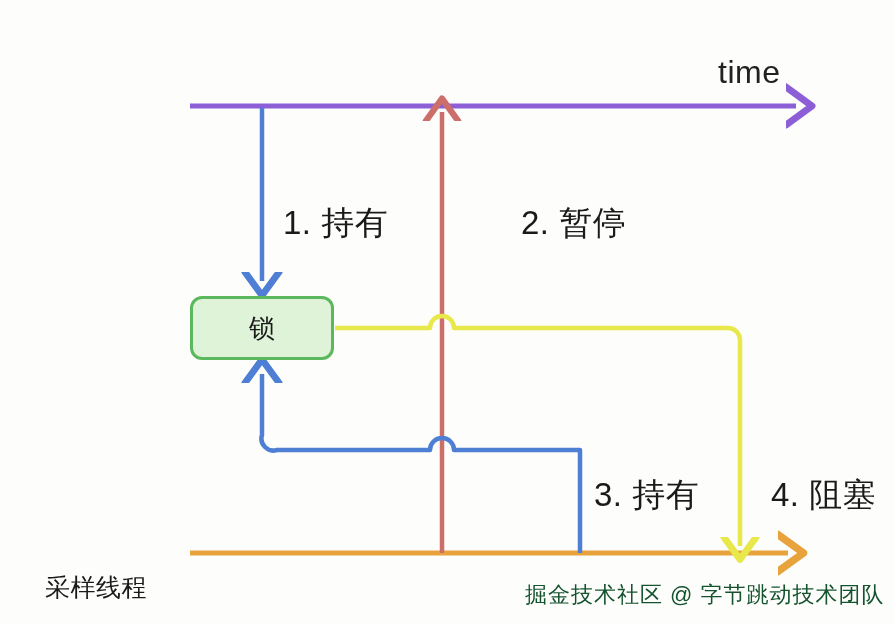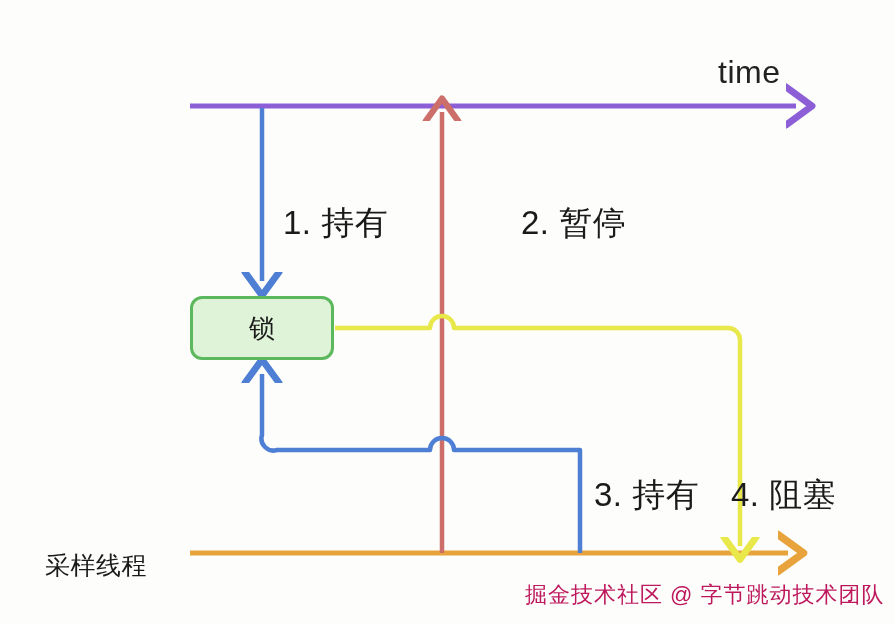--- a/index.html
+++ b/index.html
@@ -57,21 +57,21 @@
     background: #dff3d8;
     display: flex;
     align-items: center;
     justify-content: center;
   }
   #watermark {
     position: absolute;
     left: 525px;
     top: 580px;
     font-size: 22px;
-    color: #be185d;
+    color: #14532d;
     letter-spacing: 1px;
     white-space: nowrap;
   }
 </style>
 </head>
 <body>
 
 <div id="canvas">
 
   <svg id="diagram-svg" viewBox="0 0 894 624" xmlns="http://www.w3.org/2000/svg">
@@ -106,25 +106,25 @@
     <path d="M580,553 L580,450 L454,450 A12,12 0 0 0 430,450 L277,450 A12,12 0 0 1 262,435 L262,374" fill="none" stroke="#4f7fd4" stroke-width="4.5" stroke-linecap="butt" stroke-linejoin="round" marker-end="url(#arrow-blue)"></path>
   </svg>
 
   <div id="lock-box">
     <span class="lbl-lock">锁</span>
   </div>
 
   <div class="lbl lbl-time" style="left:718px; top:56px;">time</div>
 
 
-  <div class="lbl lbl-thread" style="left:45px; top:553px;">采样线程</div>
+  <div class="lbl lbl-thread" style="left:45px; top:575px;">采样线程</div>
 
   <div class="lbl lbl-step" style="left:283px; top:206px;">1. 持有</div>
 
   <div class="lbl lbl-step" style="left:473px; top:206px;margin-left:48px;">2. 暂停</div>
 
   <div class="lbl lbl-step" style="left:594px; top:478px;">3. 持有</div>
 
-  <div class="lbl lbl-step" style="left:731px; top:478px;">4. 阻塞</div>
+  <div class="lbl lbl-step" style="left:771px; top:478px;">4. 阻塞</div>
 
   <div id="watermark">掘金技术社区 @ 字节跳动技术团队</div>
 
 </div>
 
 </body></html>

